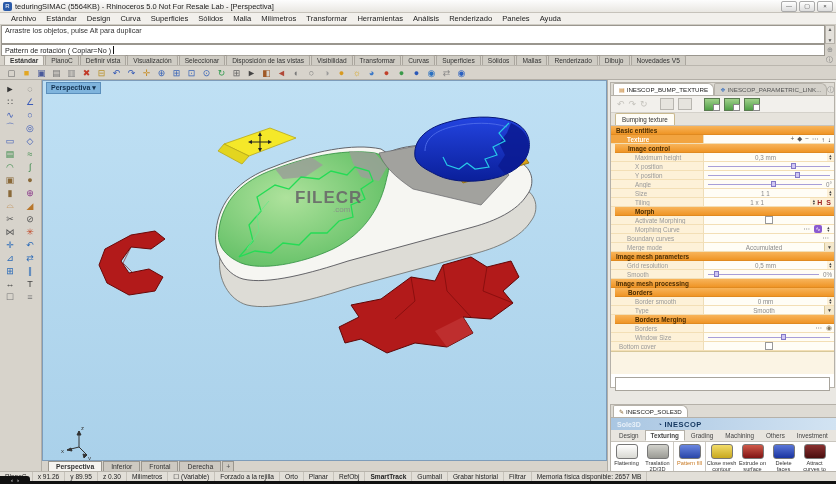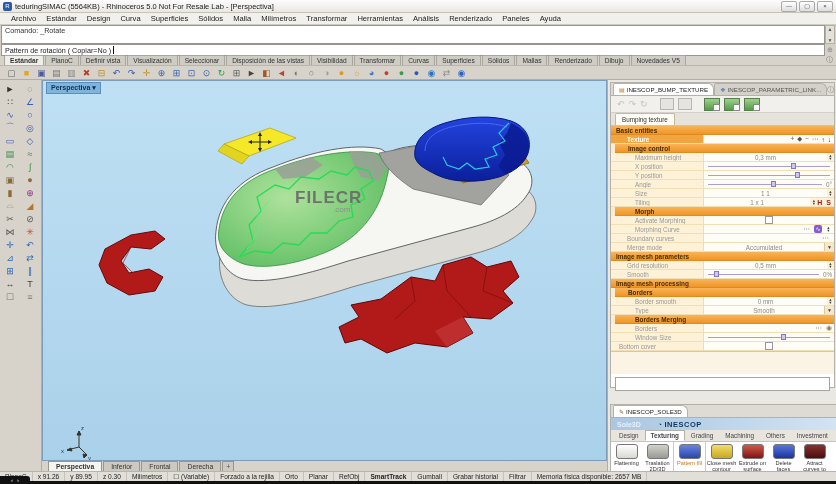--- a/index.html
+++ b/index.html
@@ -132,21 +132,21 @@
     <span class="menu-item">Milímetros</span>
     <span class="menu-item">Transformar</span>
     <span class="menu-item">Herramientas</span>
     <span class="menu-item">Análisis</span>
     <span class="menu-item">Renderizado</span>
     <span class="menu-item">Paneles</span>
     <span class="menu-item">Ayuda</span>
   </div>
 
 <div class="abs" id="cmdhist">
-  <div>Comando: _Rotate</div>
+  <div>Arrastre los objetos, pulse Alt para duplicar</div>
 </div>
 <div class="abs" id="cmdscroll">
   <span>▲</span>
   <span>▼</span>
 </div>
 <div class="abs" id="cmdline">
   <span>Pattern de rotación ( Copiar=No )</span>
     <span id="cursor"></span>
 </div>
 <div class="abs" id="cmdline-gear">⊕</div>

